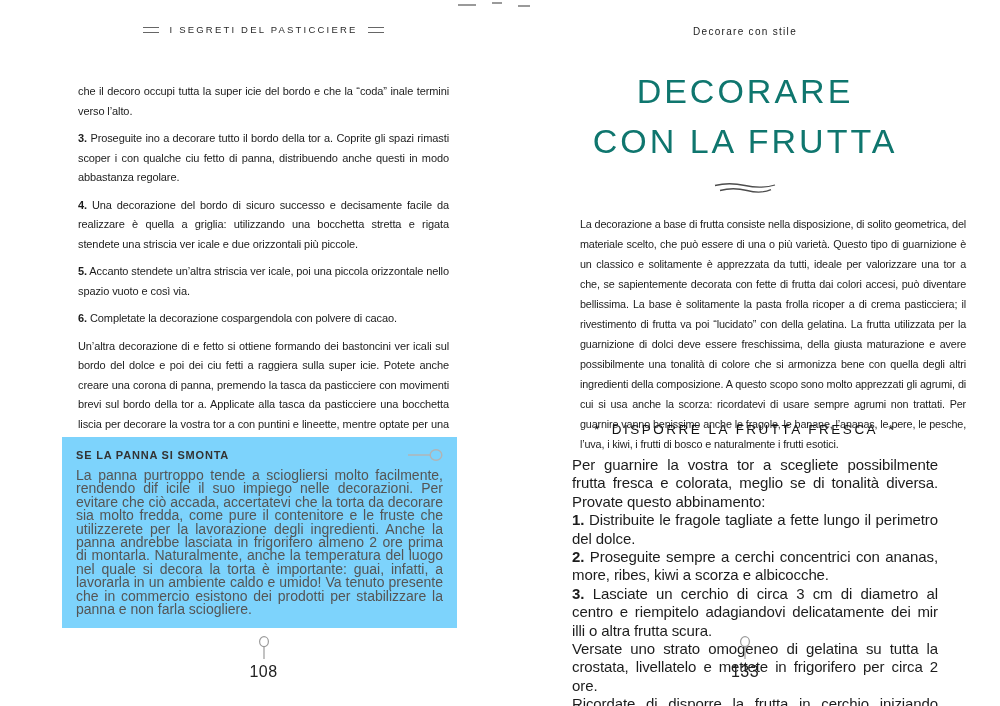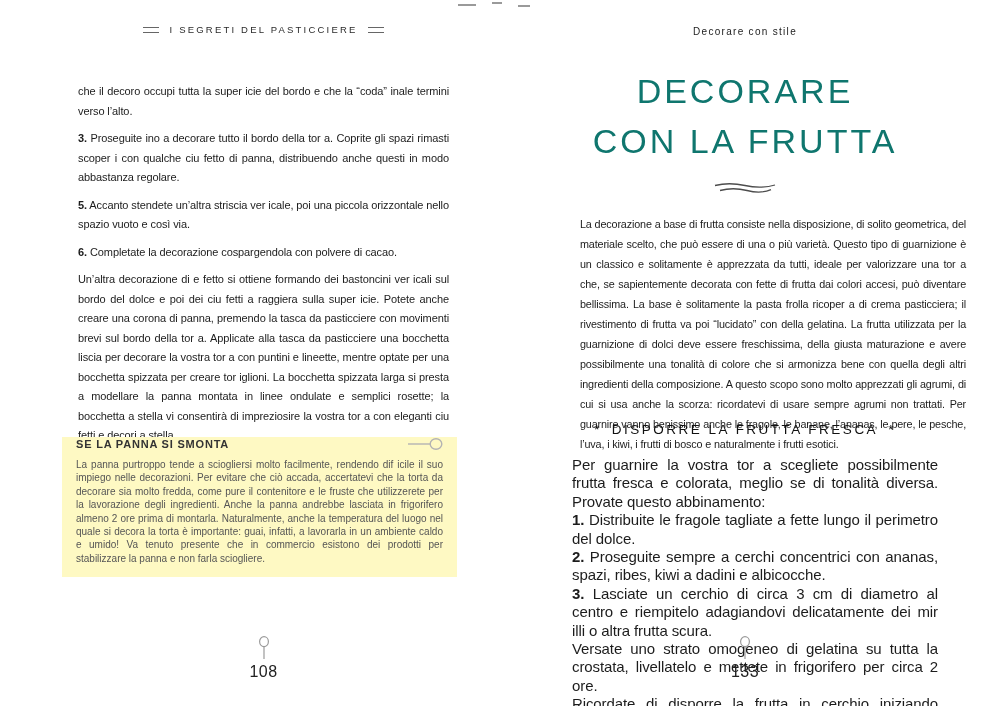--- a/index.html
+++ b/index.html
@@ -30,25 +30,25 @@
   .body-left {
     position:absolute; left:70px; top:74px; width:387px;
     font-size:11px; line-height:19.5px; letter-spacing:-0.1px; text-align:justify;
   }
   .body-left p { margin:8px; }
   .num { font-weight:700; }
 
   
   .graybox {
     position:absolute; left:62px; top:437px; width:395px; box-sizing:border-box;
-    background:#fef9c3; padding:0 14px 12px 14px;
+    background:#7dd3fc; padding:11px 14px 12px 14px;
   }
   .graybox-head { display:flex; justify-content:space-between; align-items:center; }
   .graybox-head h3 { margin:0; font-size:11px; letter-spacing:0.8px; font-weight:700; color:#333; }
-  .graybox-text { margin:7px 0 0; font-size:10px; line-height:13.4px; text-align:justify; color:#555; }
+  .graybox-text { margin:7px 0 0; font-size:14px; line-height:13.4px; text-align:justify; color:#555; }
 
   
   .pagefoot { position:absolute; top:636px; text-align:center; }
   .pagefoot-left { left:70px; width:387px; }
   .pagefoot-right { left:552px; width:386px; }
   .pagefoot svg { display:block; margin:0 auto; }
   .pnum { font-size:16px; letter-spacing:0.5px; margin-top:3px; color:#222; }
 
   
   .title {
@@ -86,20 +86,21 @@
 
     <div class="runhead-left">
       <span class="hmark"></span>
       <span>I SEGRETI DEL PASTICCIERE</span>
       <span class="hmark"></span>
     </div>
 
     <div class="body-left">
       <p><span>che il decoro occupi tutta la super icie del bordo e che la “coda” inale termini verso l’alto.</span></p>
       <p><b class="num">3.</b> <span>Proseguite ino a decorare tutto il bordo della tor a. Coprite gli spazi rimasti scoper i con qualche ciu fetto di panna, distribuendo anche questi in modo abbastanza regolare.</span></p>
+      <p><b class="num">4.</b> <span>Una decorazione del bordo di sicuro successo e decisamente facile da realizzare è quella a griglia: utilizzando una bocchetta stretta e rigata stendete una striscia ver icale e due orizzontali più piccole.</span></p>
       <p><b class="num">5.</b> <span>Accanto stendete un’altra striscia ver icale, poi una piccola orizzontale nello spazio vuoto e così via.</span></p>
       <p><b class="num">6.</b> <span>Completate la decorazione cospargendola con polvere di cacao.</span></p>
       <p><span>Un’altra decorazione di e fetto si ottiene formando dei bastoncini ver icali sul bordo del dolce e poi dei ciu fetti a raggiera sulla super icie. Potete anche creare una corona di panna, premendo la tasca da pasticciere con movimenti brevi sul bordo della tor a. Applicate alla tasca da pasticciere una bocchetta liscia per decorare la vostra tor a con puntini e lineette, mentre optate per una bocchetta spizzata per creare tor iglioni. La bocchetta spizzata larga si presta a modellare la panna montata in linee ondulate e semplici rosette; la bocchetta a stella vi consentirà di impreziosire la vostra tor a con eleganti ciu fetti e decori a stella.</span></p>
     </div>
 
     <div class="graybox">
       <div class="graybox-head">
         <h3>SE LA PANNA SI SMONTA</h3>
         <svg width="36" height="14" viewBox="0 0 36 14">
           <path d="M1 7 L23 7" stroke="#b3b3b3" stroke-width="1.4" fill="none"></path>
@@ -136,21 +137,21 @@
 
     <p class="intro">La decorazione a base di frutta consiste nella disposizione, di solito geometrica, del materiale scelto, che può essere di una o più varietà. Questo tipo di guarnizione è un classico e solitamente è apprezzata da tutti, ideale per valorizzare una tor a che, se sapientemente decorata con fette di frutta dai colori accesi, può diventare bellissima. La base è solitamente la pasta frolla ricoper a di crema pasticciera; il rivestimento di frutta va poi “lucidato” con della gelatina. La frutta utilizzata per la guarnizione di dolci deve essere freschissima, della giusta maturazione e avere possibilmente una tonalità di colore che si armonizza bene con quella degli altri ingredienti della composizione. A questo scopo sono molto apprezzati gli agrumi, di cui si usa anche la scorza: ricordatevi di usare sempre agrumi non trattati. Per guarnire vanno benissimo anche le fragole, le banane, l’ananas, le pere, le pesche, l’uva, i kiwi, i frutti di bosco e naturalmente i frutti esotici.</p>
 
     <div class="subhead">
       <span class="star">*</span><span>DISPORRE LA FRUTTA FRESCA</span><span class="star">*</span>
     </div>
 
     <div class="steps">
       <p>Per guarnire la vostra tor a scegliete possibilmente frutta fresca e colorata, meglio se di tonalità diversa. Provate questo abbinamento:</p>
       <p><b class="num">1.</b> <span>Distribuite le fragole tagliate a fette lungo il perimetro del dolce.</span></p>
-      <p><b class="num">2.</b> <span>Proseguite sempre a cerchi concentrici con ananas, spazi, ribes, kiwi a dadini e albicocche.</span></p>
+      <p><b class="num">2.</b> <span>Proseguite sempre a cerchi concentrici con ananas, more, ribes, kiwi a scorza e albicocche.</span></p>
       <p><b class="num">3.</b> <span>Lasciate un cerchio di circa 3 cm di diametro al centro e riempitelo adagiandovi delicatamente dei mir illi o altra frutta scura.</span></p>
       <p><span>Versate uno strato omogeneo di gelatina su tutta la crostata, livellatelo e mettete in frigorifero per circa 2 ore.</span></p>
       <p><span>Ricordate di disporre la frutta in cerchio iniziando sempre dal bordo.</span></p>
     </div>
 
     <div class="pagefoot pagefoot-right">
       <svg width="16" height="24" viewBox="0 0 16 24">
         <ellipse cx="8" cy="5.6" rx="4.4" ry="5" fill="none" stroke="#9a9a9a" stroke-width="1.2"></ellipse>
         <path d="M8 10.6 L8 23" stroke="#9a9a9a" stroke-width="1.2" fill="none"></path>
       </svg>

